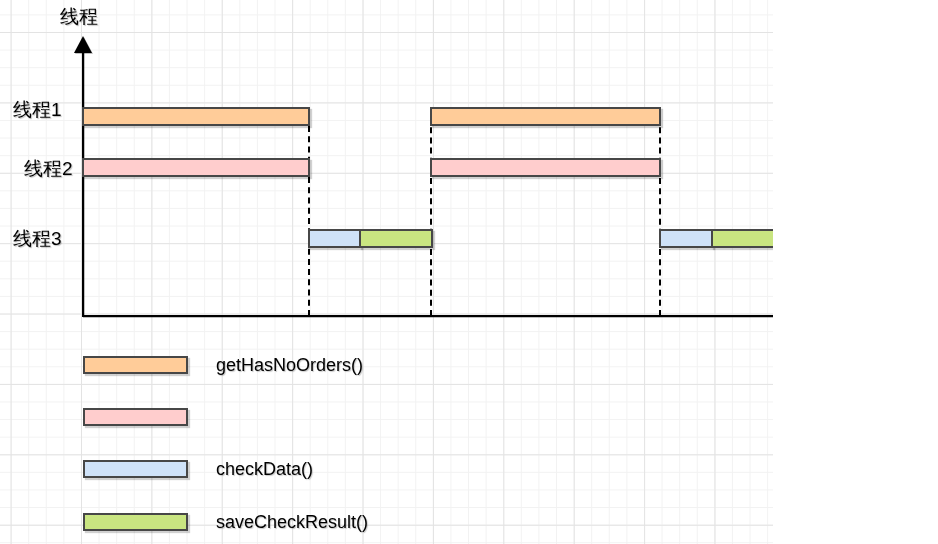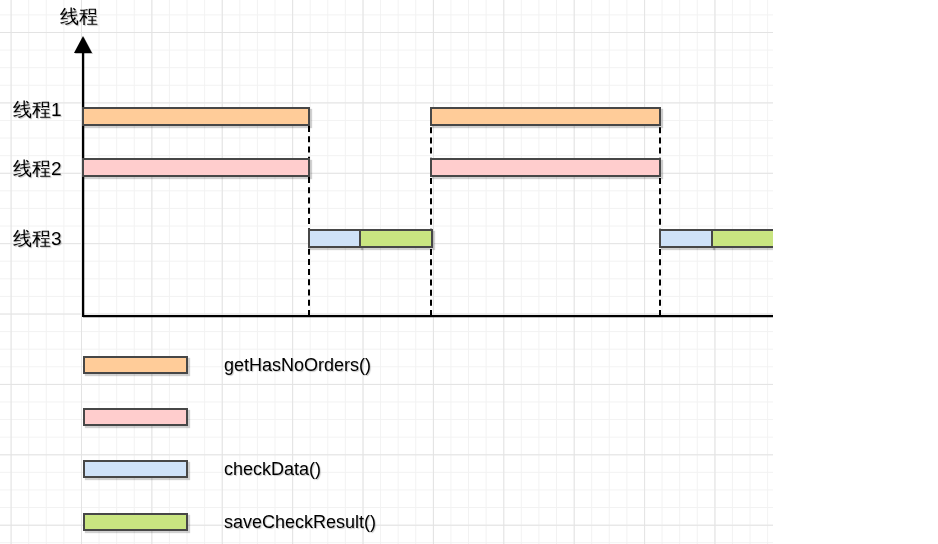--- a/index.html
+++ b/index.html
@@ -31,42 +31,42 @@
     border-left:17px solid #000;
     filter:drop-shadow(1px 1px 0.5px rgba(0,0,0,0.25));
   }
   .diagram-label {
     position:absolute; font-size:19px; line-height:21px; color:#000;
     text-shadow:1px 1px 1px rgba(0,0,0,0.25); white-space:nowrap;
   }
   .y-axis-title { left:60px; top:6px; }
   .x-axis-title { left:876px; top:320px; }
   .thread-label-1 { left:13px; top:99px; }
-  .thread-label-2 { left:13px; top:158px; }
+  .thread-label-2 { left:13px; top:158px;padding-left:11px; }
   .thread-label-3 { left:13px; top:228px; }
   .bar {
     position:absolute; box-sizing:border-box;
     border:2px solid #474747;
     box-shadow:2px 2px 1px rgba(0,0,0,0.18);
   }
   .dash {
     position:absolute; width:0;
     border-left:2px dashed #000;
   }
   .legend-item {
     position:absolute; left:83px; display:flex; align-items:center; height:18px;
   }
   .swatch {
     box-sizing:border-box; width:105px; height:18px;
     border:2px solid #474747;
     box-shadow:2px 2px 1px rgba(0,0,0,0.18);
     flex:0 0 auto;
   }
   .legend-label {
-    margin-left:36px; font-size:18px; line-height:18px; color:#000;
+    margin-left:28px; font-size:18px; line-height:18px; color:#000;
     text-shadow:1px 1px 1px rgba(0,0,0,0.22); white-space:nowrap;
   }
 </style>
 </head>
 <body>
 
 <div class="canvas">
 
   <div class="axis-line v-axis"></div>
   <div class="arrow-up"></div>

